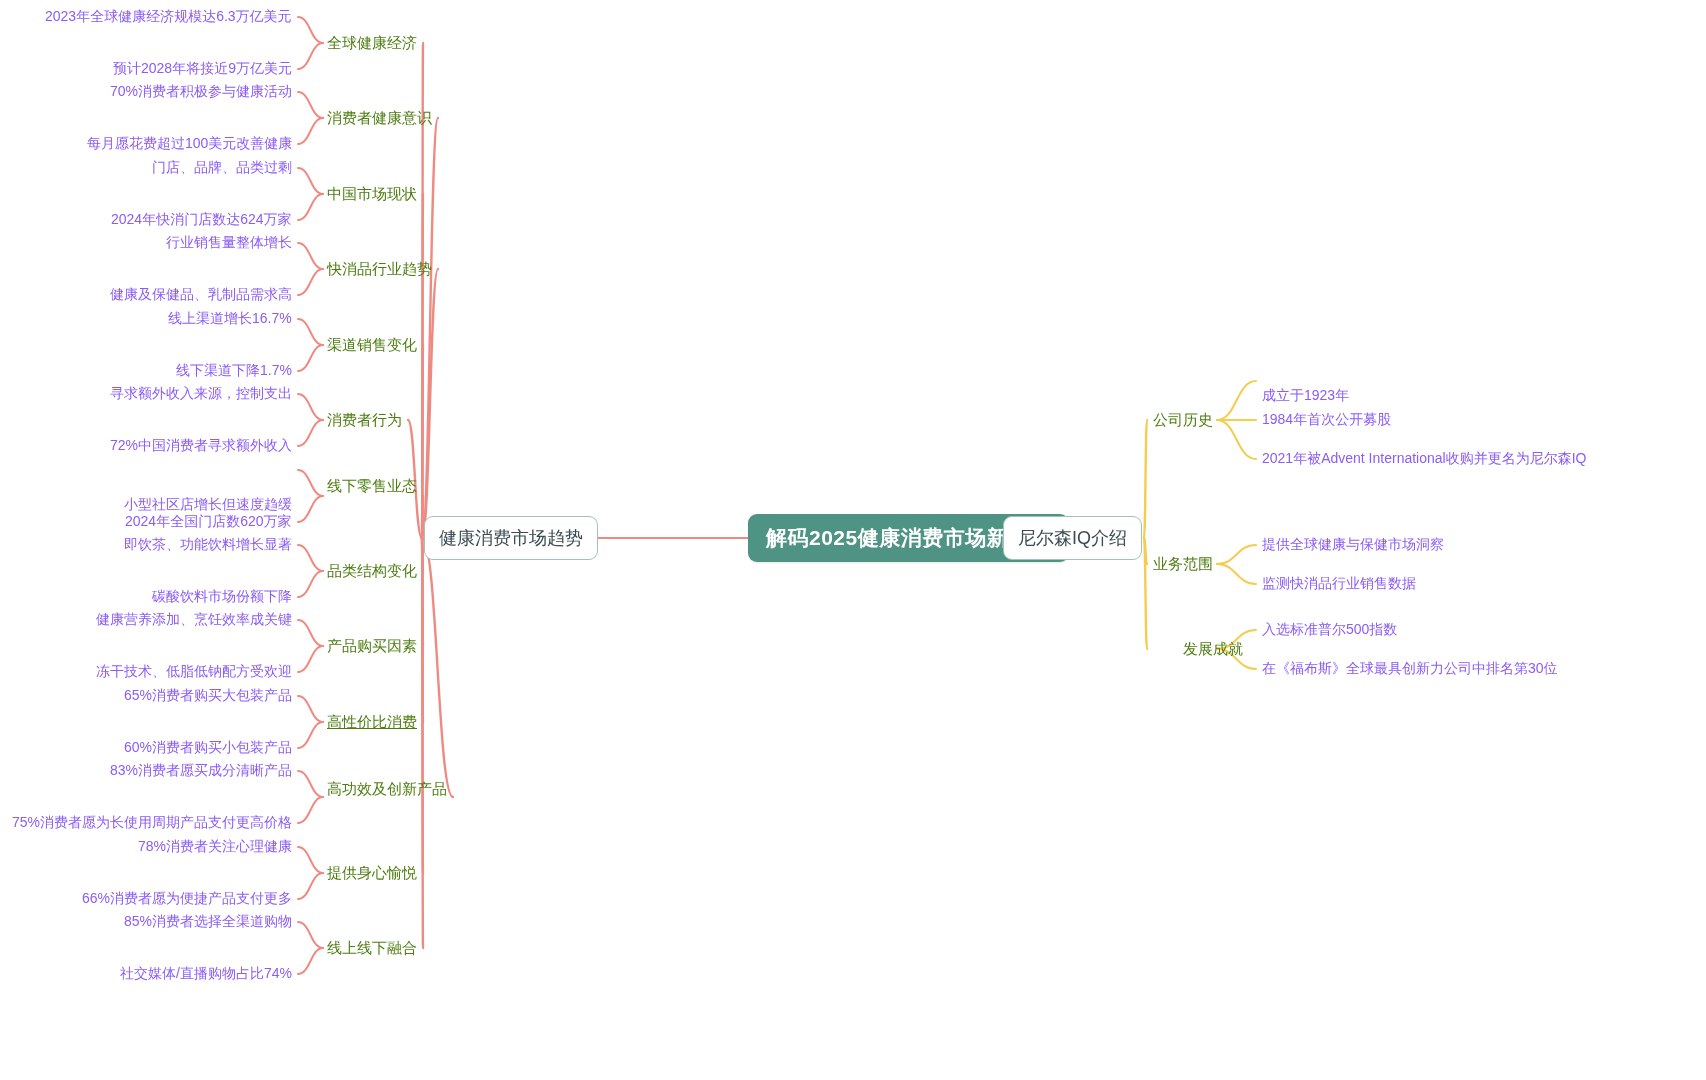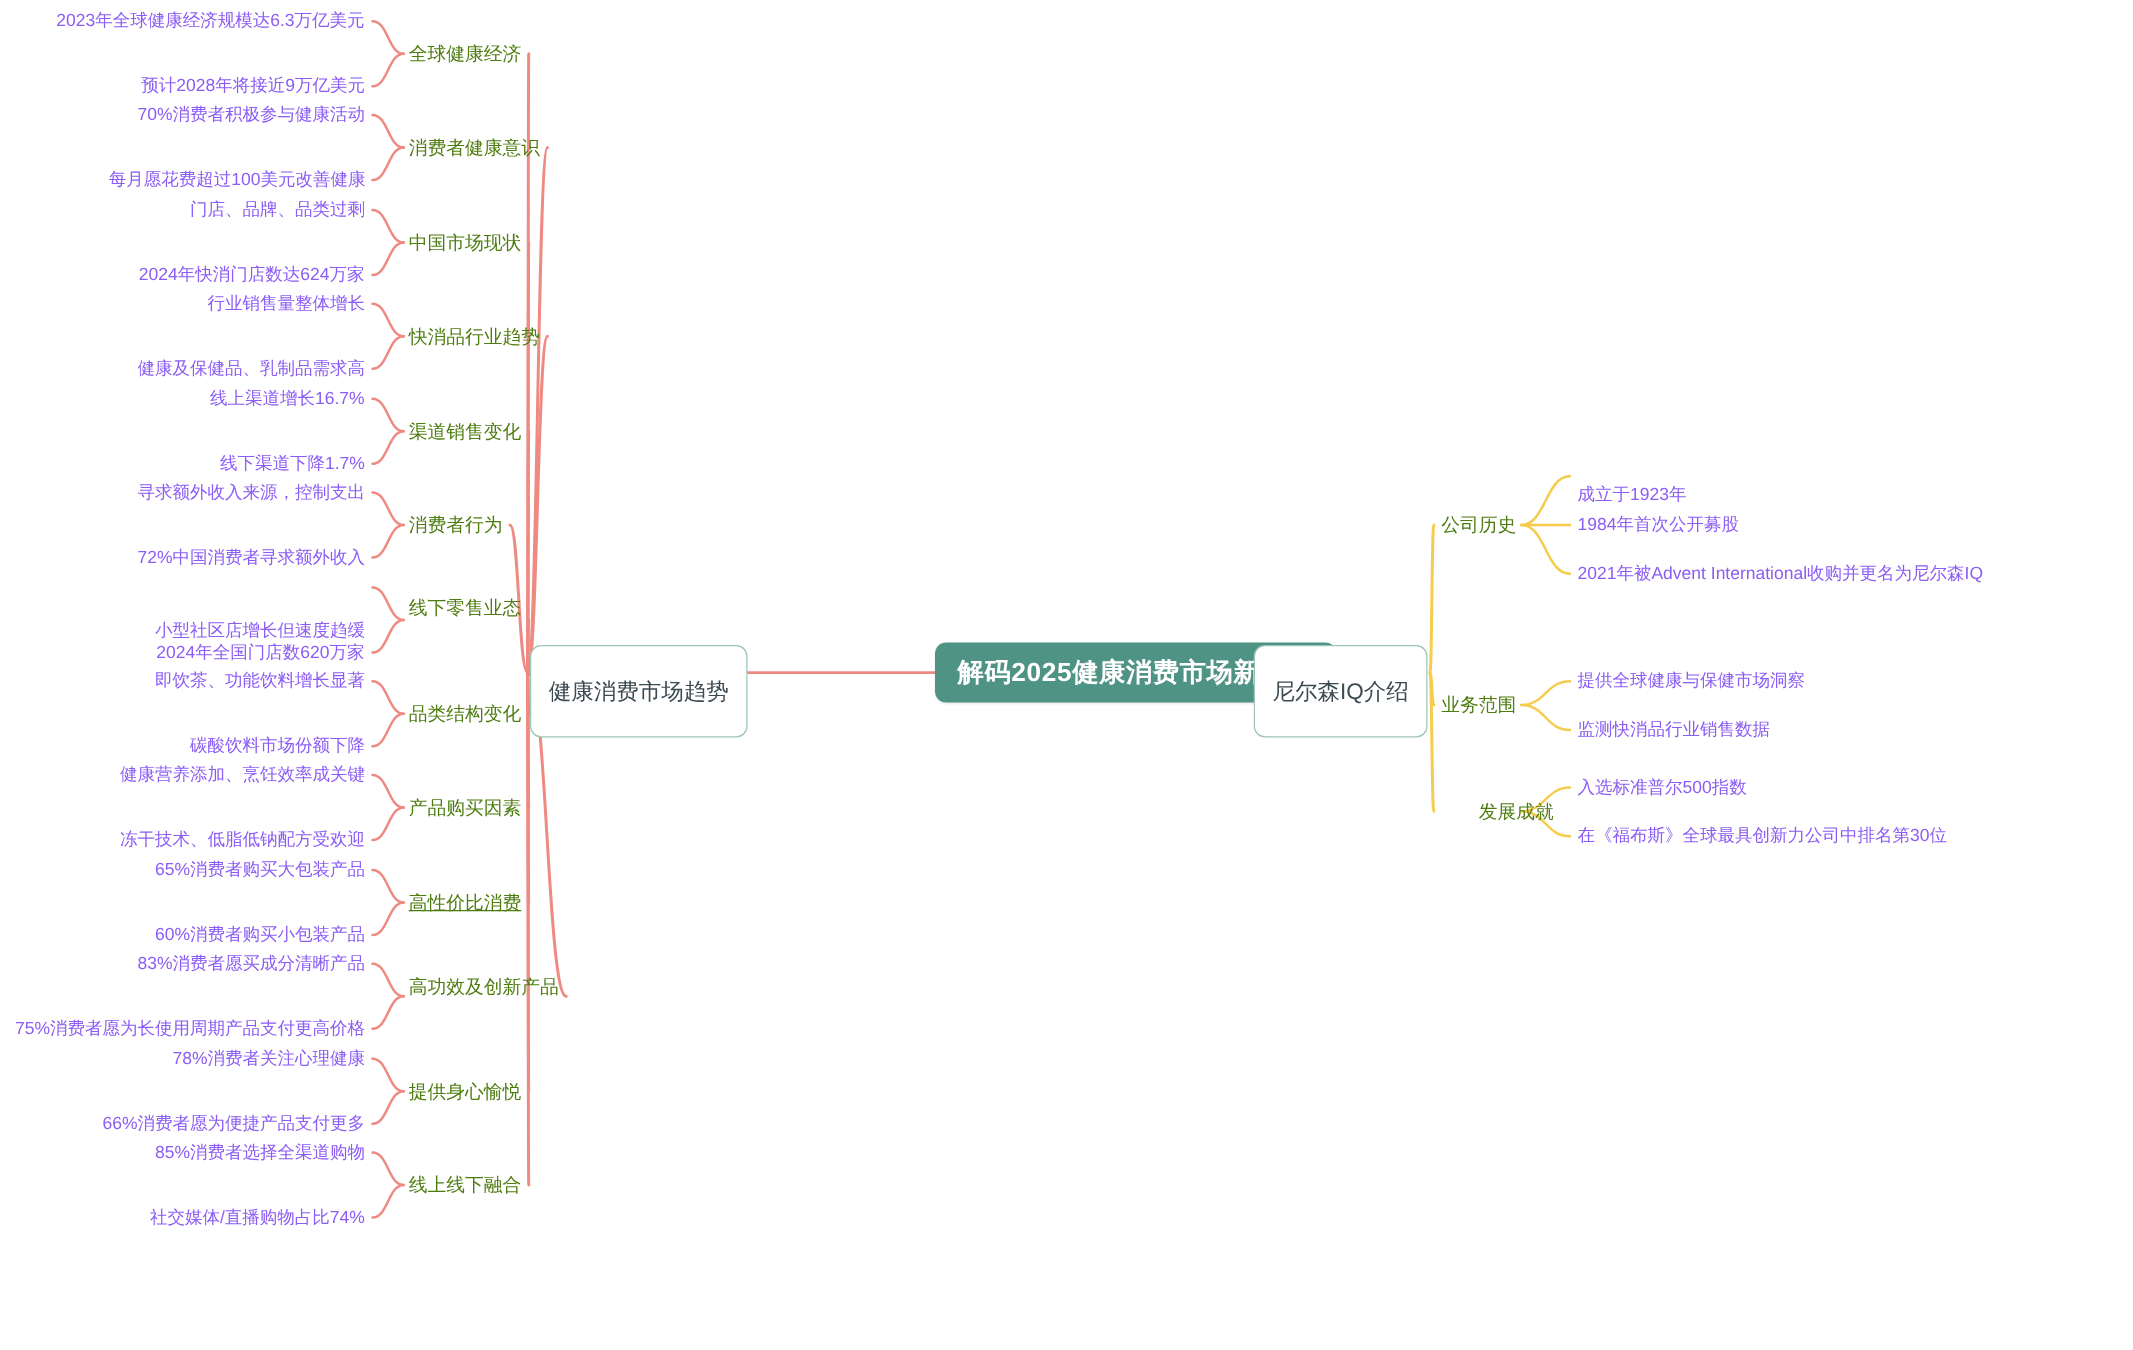--- a/index.html
+++ b/index.html
@@ -14,21 +14,21 @@
 
   
   .root{
     background:#4f9384;color:#ffffff;font-weight:bold;font-size:21px;
     border-radius:9px;padding:10px 18px;letter-spacing:.5px;
     box-shadow:0 1px 2px rgba(0,0,0,.10);
   }
   
   .lvl1{
     background:#ffffff;color:#3c4a52;font-size:18px;
-    border:1.6px solid #9ec6b7;border-radius:9px;padding:24px 14px;
+    border:1.6px solid #9ec6b7;border-radius:9px;padding:9px 14px;
   }
   
   .lvl2{color:#4d7c0f;font-size:15px;}
   
   .leaf{color:#8b5cf6;font-size:14px;}
   .leaf.r{text-align:right;}
 </style>
 </head>
 <body>
 

